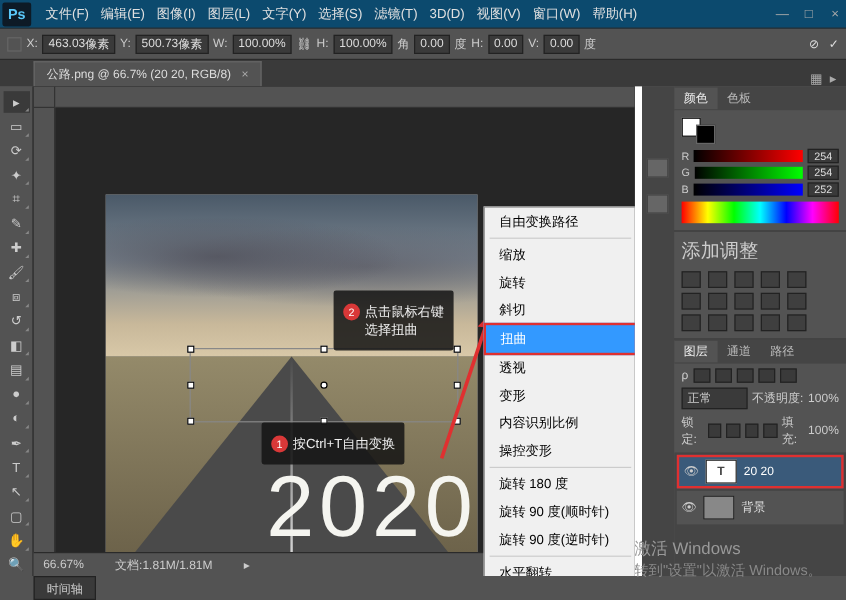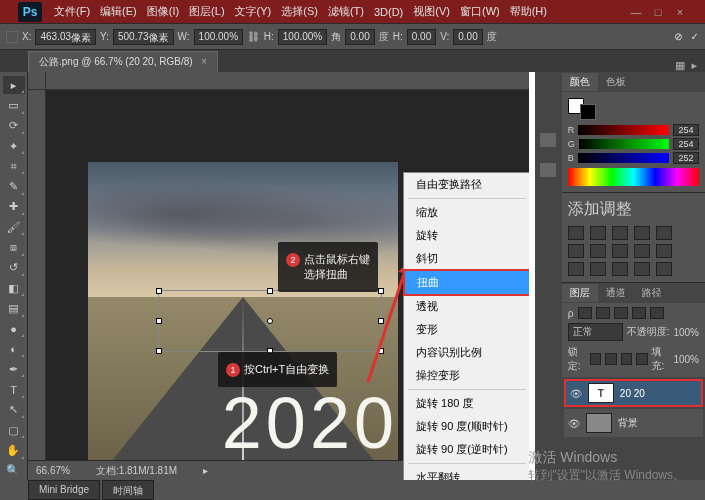--- a/index.html
+++ b/index.html
@@ -1,27 +1,27 @@
 <!DOCTYPE html>
 <html><head>
 <meta charset="utf-8">
 <style>
 * { margin: 0; padding: 0; box-sizing: border-box; font-family: "Microsoft YaHei", sans-serif; }
 body { background: #535353; width: 705px; height: 500px; overflow: hidden; position: relative; font-size: 11px; color: #ccc; }
 
 
-.menubar { height: 24px; background: #7f1d1d; display: flex; align-items: center; padding: 0 18px; border-bottom: 1px solid #2a2a2a; }
+.menubar { height: 24px; background: #0c4a6e; display: flex; align-items: center; padding: 0 2px; border-bottom: 1px solid #2a2a2a; }
 .ps-logo { width: 24px; height: 20px; background: #0d1a26; color: #5ac8fa; font-weight: bold; font-size: 12px; display: flex; align-items: center; justify-content: center; border-radius: 2px; margin-right: 8px; }
 .menubar .menu-item { color: #e0e0e0; margin-right: 2px; padding: 2px 4px; cursor: default; font-size: 11px; }
 .win-controls { margin-left: auto; display: flex; gap: 8px; color: #aaa; }
 .win-controls span { width: 14px; text-align: center; }
 
 
 .options-bar { height: 26px; background: #535353; border-bottom: 1px solid #2a2a2a; display: flex; align-items: center; padding: 0 6px; gap: 4px; font-size: 10px; color: #ddd; }
-.options-bar .field { background: #3a3a3a; border: 1px solid #222; padding: 1px 4px; color: #ddd; height: 16px; display: inline-flex; }
+.options-bar .field { background: #3a3a3a; border: 1px solid #222; padding: 1px 4px; color: #ddd; height: 16px; display: inline-flex; align-items: center; }
 .options-bar .lbl { color: #ccc; }
 .link-icon { width: 12px; height: 12px; border: 1px solid #666; }
 
 
 .tab-bar { height: 22px; background: #3a3a3a; display: flex; align-items: flex-end; padding-left: 28px; }
 .tab { background: #535353; padding: 3px 10px; color: #ddd; font-size: 10px; border-top: 1px solid #666; border-left: 1px solid #666; border-right: 1px solid #666; }
 .tab .close { margin-left: 6px; color: #aaa; }
 .tab-right-ctrl { margin-left: auto; display: flex; gap: 6px; padding-right: 8px; color: #aaa; }
 
 
@@ -365,20 +365,19 @@
     </div>
   </div>
 </div>
 
 <div class="status-bar">
   <span>66.67%</span>
   <span><span>文档:</span><span>1.81M/1.81M</span></span>
   <span>▸</span>
 </div>
 <div class="bottom-tabs">
-  <div class="btab">Mini Bridge</div>
   <div class="btab">时间轴</div>
 </div>
 
 <div class="watermark">
   <div class="big">激活 Windows</div>
   <div>转到"设置"以激活 Windows。</div>
 </div>
 
 </body></html>

